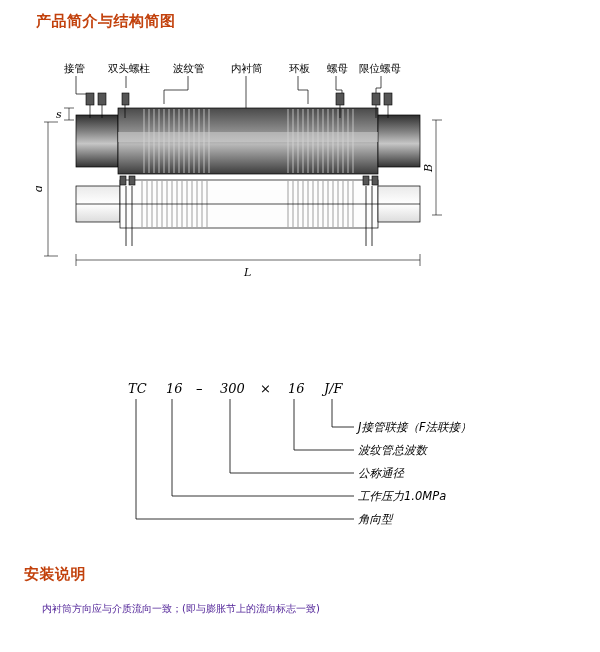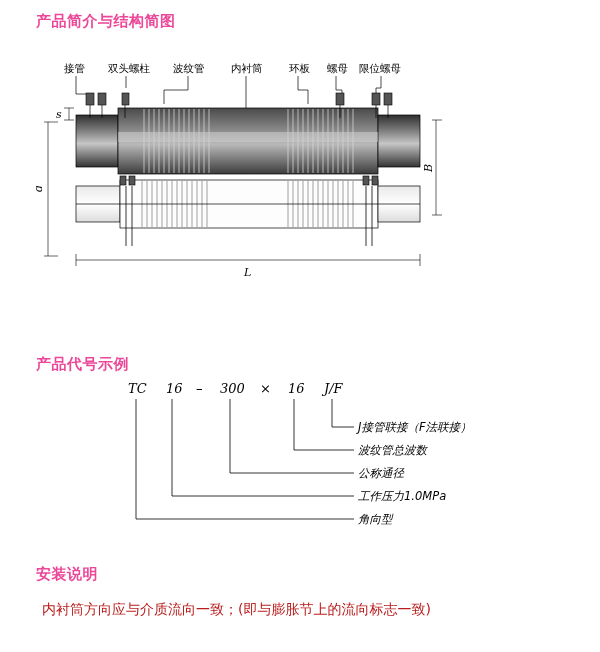--- a/index.html
+++ b/index.html
@@ -17,26 +17,26 @@
   }
   .page {
     position: relative;
     width: 600px;
     height: 652px;
   }
   .section-title {
     position: absolute;
     font-size: 15px;
     font-weight: bold;
-    color: #ec4899;
+    color: #c2410c;
     letter-spacing: 0.5px;
   }
   #title-1 { left: 36px; top: 12px; }
   #title-2 { left: 36px; top: 355px; }
-  #title-3 { left: 36px; top: 565px; }
+  #title-3 { left: 24px; top: 565px; }
 
   
   #figure1 {
     position: absolute;
     left: 36px;
     top: 60px;
     width: 480px;
     height: 230px;
   }
   #figure1 svg { display: block; }
@@ -76,23 +76,23 @@
 
   
   #notes {
     position: absolute;
     left: 42px;
     top: 600px;
     width: 520px;
   }
   #notes p {
     margin: 0 0 6px 0;
-    font-size: 14px;
+    font-size: 10px;
     line-height: 18px;
-    color: #b91c1c;
+    color: #4c1d95;
   }
 </style>
 </head>
 <body>
 
 <div class="page">
 
   <div class="section-title" id="title-1">产品简介与结构简图</div>
 
   <div id="figure1">
@@ -271,21 +271,20 @@
       </g>
       <g>
         <text class="dimlabel" x="20" y="58">s</text>
         <text class="dimlabel" x="6" y="132" transform="rotate(-90 6 132)">d</text>
         <text class="dimlabel" x="396" y="112" transform="rotate(-90 396 112)">B</text>
         <text class="dimlabel" x="208" y="216">L</text>
       </g>
     </svg>
   </div>
 
-  <div class="section-title" id="title-2">产品代号示例</div>
 
   <div id="figure2">
     <svg width="500" height="175" viewBox="0 0 500 175" xmlns="http://www.w3.org/2000/svg">
 
       <g>
         <text class="code-char" x="92" y="18">TC</text>
         <text class="code-char" x="130" y="18">16</text>
         <text class="code-char" x="160" y="18">–</text>
         <text class="code-char" x="184" y="18">300</text>
         <text class="code-char" x="224" y="18">×</text>

